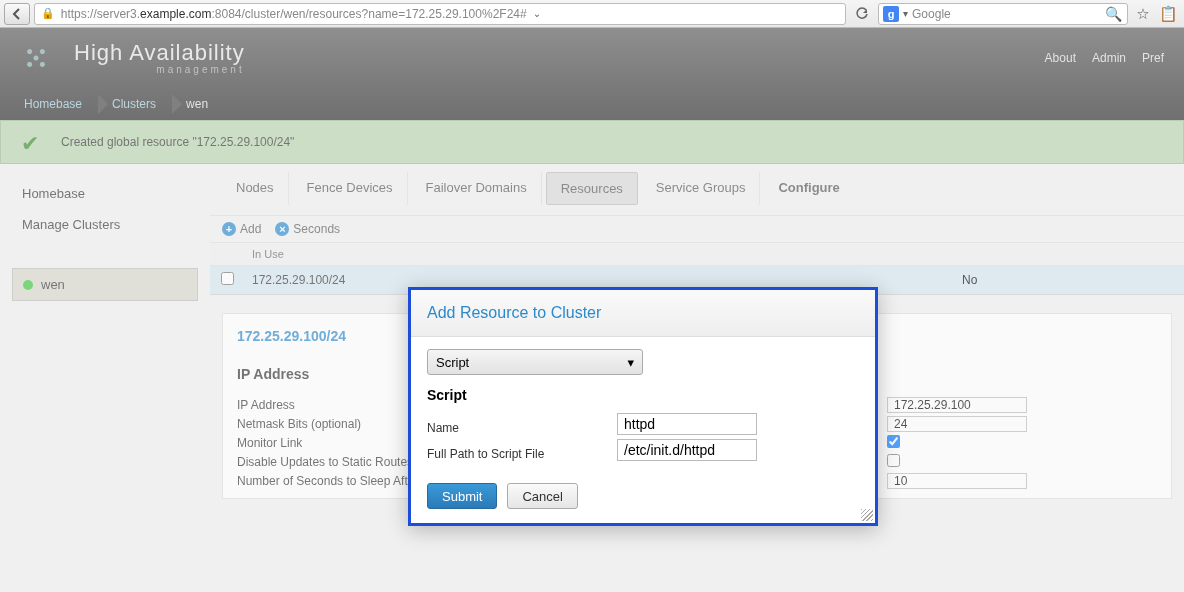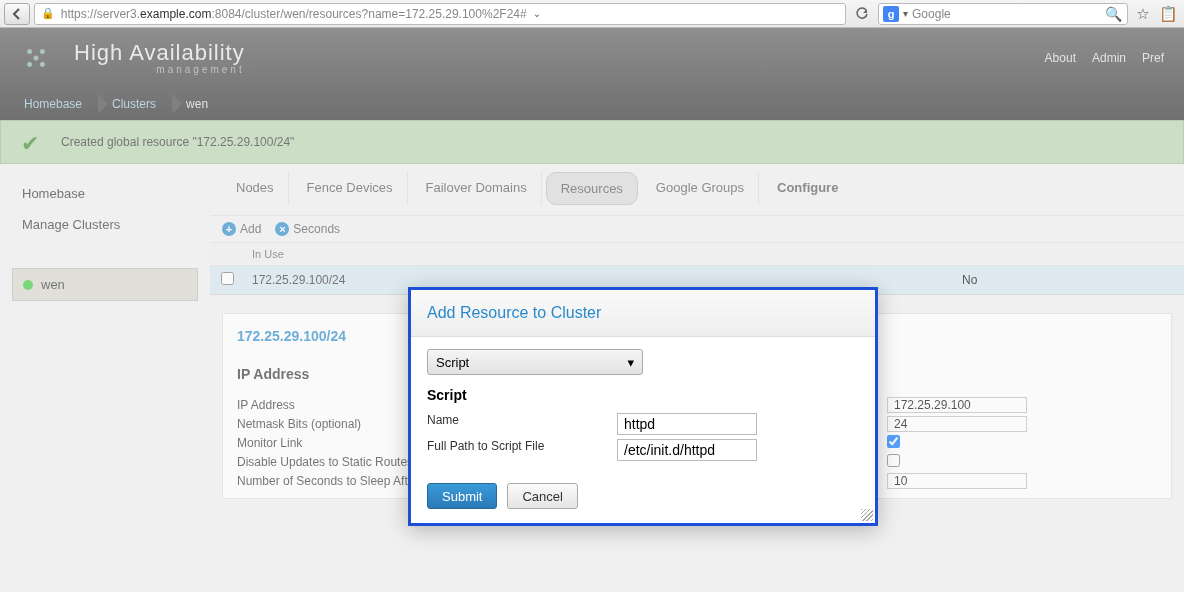--- a/index.html
+++ b/index.html
@@ -42,21 +42,21 @@
 
 .main { display: flex; height: calc(100% - 136px); }
 .sidebar { width: 210px; padding: 14px 12px; color: #333; }
 .sidebar-item { padding: 8px 10px; cursor: pointer; font-size: 13px; }
 .sidebar-item.selected { background: #d8d8cc; border: 1px solid #bbb; display: flex; align-items: center; gap: 8px; margin-top: 28px; }
 .status-dot { width: 10px; height: 10px; border-radius: 50%; background: #3ac83a; display: inline-block; }
 
 .content { flex: 1; padding: 8px 0 0 0; position: relative; }
 .tabs { display: flex; gap: 4px; padding: 0 12px 10px; border-bottom: 1px solid #ddd; }
 .tab { padding: 8px 14px; color: #555; cursor: pointer; font-size: 13px; border-right: 1px solid #ddd; }
-.tab.active { background: #d9d9d9; border: 1px solid #bbb; border-radius: 10px; }
+.tab.active { background: #d9d9d9; border: 1px solid #bbb; border-radius: 2px; }
 .tab:last-child { border-right: none; font-weight: bold; }
 
 .toolbar { padding: 6px 12px; display: flex; gap: 14px; }
 .tool-btn { display: flex; align-items: center; gap: 4px; color: #555; cursor: pointer; font-size: 12px; }
 .tool-icon { width: 14px; height: 14px; border-radius: 50%; color: #fff; display: flex; align-items: center; justify-content: center; font-size: 11px; font-weight: bold; }
 .tool-icon.add { background: #2a8acc; }
 .tool-icon.del { background: #2a8acc; }
 
 .table-head { display: flex; background: #eee; border-top: 1px solid #ddd; border-bottom: 1px solid #ddd; color: #666; font-size: 11px; }
 .th-cb { width: 34px; text-align: center; padding: 5px; }
@@ -74,21 +74,21 @@
 .form-row { display: flex; align-items: center; margin: 3px 0; font-size: 12px; }
 .form-label { width: 650px; color: #333; }
 .form-field input[type=text] { width: 140px; height: 16px; border: 1px solid #bbb; padding: 0 6px; font-size: 12px; }
 
 
 .modal { position: absolute; left: 408px; top: 259px; width: 470px; background: #fff; border: 3px solid #1d4ed8; box-shadow: 0 4px 20px rgba(0,0,0,.25); z-index: 100; }
 .modal-title { padding: 14px 16px; background: linear-gradient(#fafafa,#eee); border-bottom: 1px solid #ddd; color: #2a8acc; font-size: 16px; }
 .modal-body { padding: 12px 16px 8px; }
 .sel-wrap { width: 216px; height: 26px; border: 1px solid #aaa; border-radius: 3px; background: linear-gradient(#f5f5f5,#e2e2e2); display: flex; align-items: center; padding: 0 8px; justify-content: space-between; cursor: pointer; font-size: 13px; margin-bottom: 12px; }
 .modal-sub { font-weight: bold; font-size: 14px; margin-bottom: 10px; }
-.modal-row { display: flex; align-items: flex-start; margin: 4px 0; font-size: 12px; }
+.modal-row { display: flex; align-items: flex-end; margin: 4px 0; font-size: 12px; }
 .modal-row-label { width: 190px; color: #333; }
 .modal-row input[type=text] { width: 140px; height: 22px; border: 1px solid #bbb; padding: 0 6px; font-size: 14px; }
 .modal-footer { padding: 10px 16px 14px; display: flex; gap: 10px; }
 .btn { height: 26px; padding: 0 14px; border-radius: 3px; cursor: pointer; font-size: 13px; display: flex; align-items: center; }
 .btn-primary { background: linear-gradient(#3a9ad8,#2a7ab8); color: #fff; border: 1px solid #2a6a9a; }
 .btn-default { background: linear-gradient(#fafafa,#e5e5e5); border: 1px solid #aaa; color: #333; }
 .resize-grip { position: absolute; right: 2px; bottom: 2px; width: 12px; height: 12px; background: repeating-linear-gradient(135deg,#aaa 0,#aaa 1px,transparent 1px,transparent 3px); cursor: nwse-resize; }
 
 .dim { filter: opacity(0.65); }
 </style>
@@ -160,21 +160,21 @@
           <span>wen</span>
         </div>
       </div>
 
       <div class="content">
         <div class="tabs">
           <div class="tab">Nodes</div>
           <div class="tab">Fence Devices</div>
           <div class="tab">Failover Domains</div>
           <div class="tab active">Resources</div>
-          <div class="tab">Google Groups</div>
+          <div class="tab">Service Groups</div>
           <div class="tab">Configure</div>
         </div>
 
         <div class="toolbar">
           <div class="tool-btn">
             <span class="tool-icon add">+</span>
             <span>Add</span>
           </div>
           <div class="tool-btn">
             <span class="tool-icon del">×</span>

